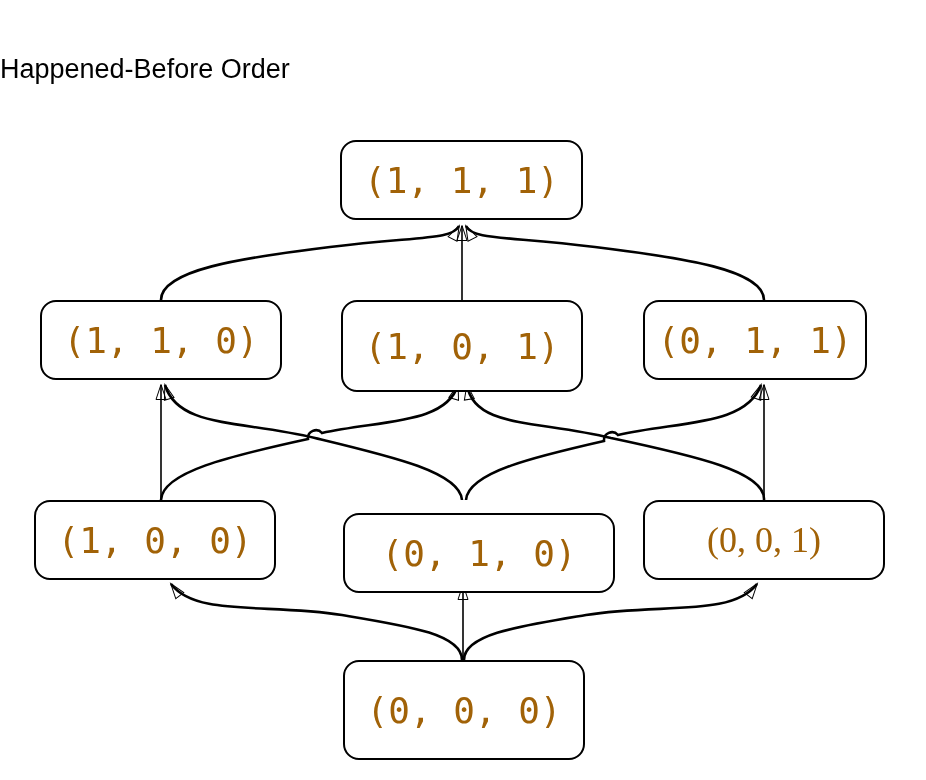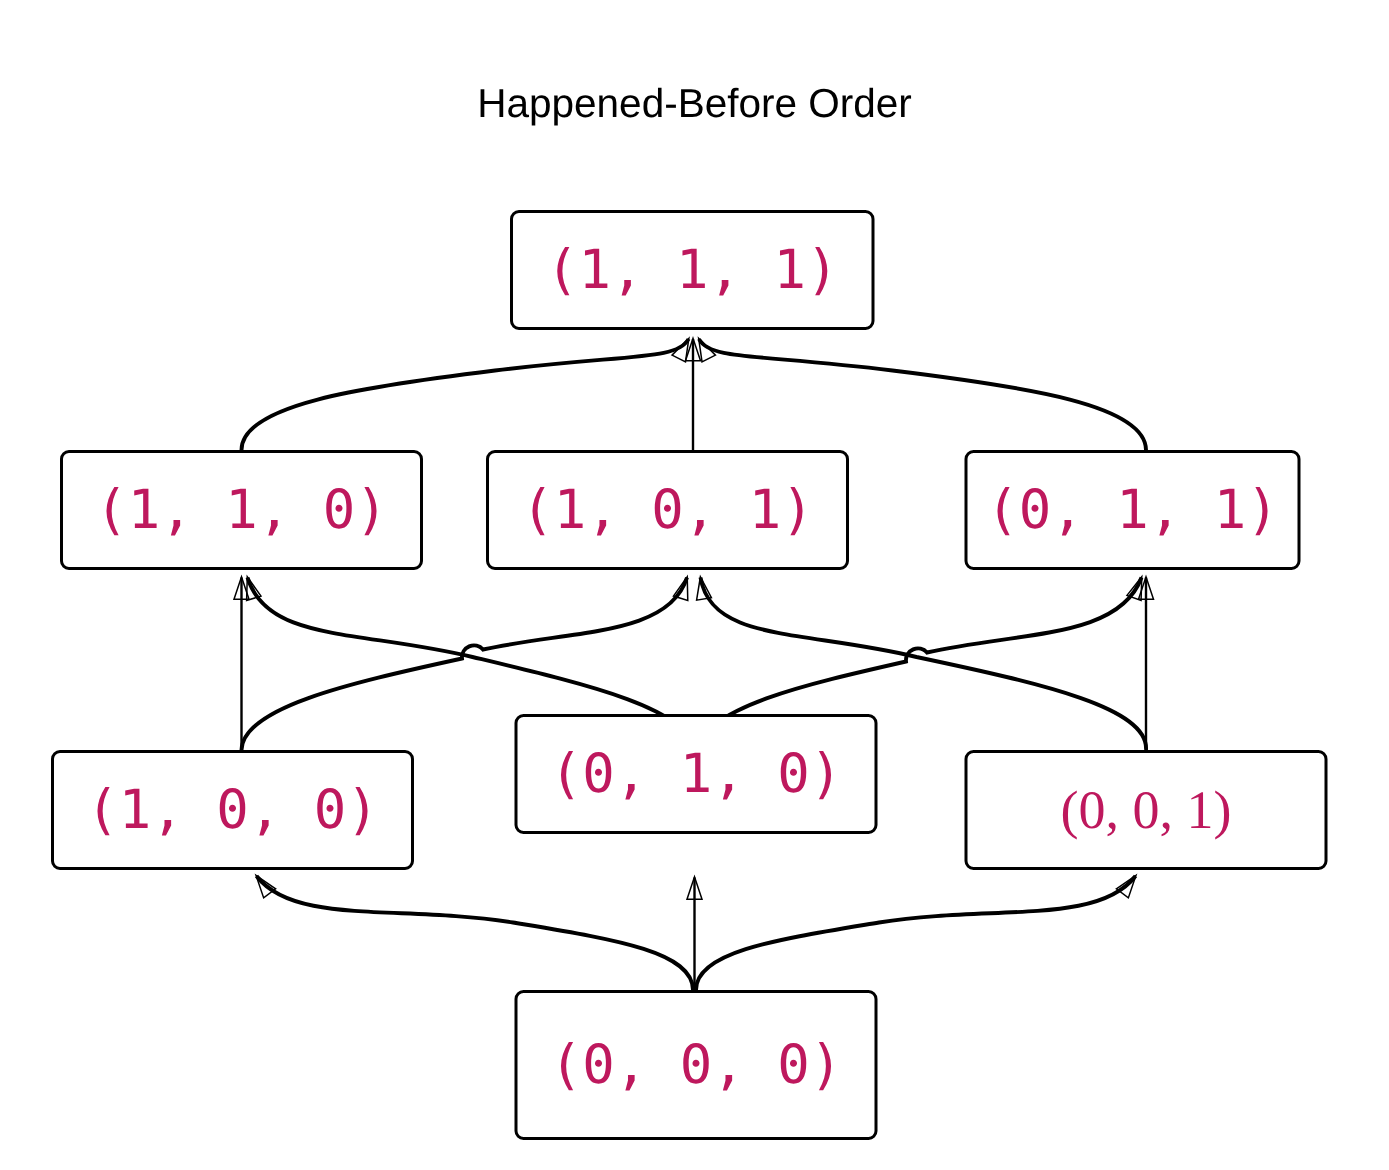--- a/index.html
+++ b/index.html
@@ -13,48 +13,47 @@
     height: 780px;
     background: #ffffff;
     overflow: hidden;
     font-family: "Liberation Sans", sans-serif;
   }
   .title {
     position: absolute;
     top: 54px;
     left: 0;
     width: 926px;
-    text-align: center;
     font-size: 27px;
     color: #000000;
     font-family: "Liberation Sans", sans-serif;
   }
   svg.edges {
     position: absolute;
     top: 0;
     left: 0;
   }
   svg.edges path {
     fill: none;
     stroke: #000000;
   }
   svg.edges path.straight { stroke-width: 1.6px; }
   svg.edges path.curved   { stroke-width: 2.6px; }
   .node {
     position: absolute;
     box-sizing: border-box;
     border: 2.4px solid #000000;
-    border-radius: 6px;
+    border-radius: 16px;
     background: #ffffff;
     display: flex;
     align-items: center;
     justify-content: center;
     font-family: "DejaVu Sans Mono", "Liberation Mono", monospace;
     font-size: 36px;
-    color: #be185d;
+    color: #a16207;
     white-space: pre;
   }
 </style>
 </head>
 <body>
 
 <div class="stage">
   <div class="title">Happened-Before Order</div>
 
   <svg class="edges" width="926" height="780" viewBox="0 0 926 780">
@@ -75,20 +74,20 @@
         <path d="M 764 500 L 764 385" class="straight" marker-end="url(#arrowhead)" stroke="#000000"></path>
         <path d="M 161 300 C 161 270 240 258 330 247 C 420 236 452 240 459 226" class="curved" marker-end="url(#arrowhead)" stroke="#000000"></path>
         <path d="M 462 300 L 462 226" class="straight" marker-end="url(#arrowhead)" stroke="#000000"></path>
         <path d="M 764 300 C 764 270 685 258 595 247 C 505 236 473 240 466 226" class="curved" marker-end="url(#arrowhead)" stroke="#000000"></path>
       </g>
   </svg>
 
   <div id="node-layer">
       <div class="node" style="left: 340px; top: 140px; width: 243px; height: 80px; background: rgb(255, 255, 255);">(1, 1, 1)</div>
       <div class="node" style="left: 40px; top: 300px; width: 242px; height: 80px; background: rgb(255, 255, 255);">(1, 1, 0)</div>
-      <div class="node" style="left: 324px; top: 300px; width: 242px; height: 80px; background: rgb(255, 255, 255); text-align: center;">(1, 0, 1)</div>
+      <div class="node" style="left: 341px; top: 300px; width: 242px; height: 92px; background: rgb(255, 255, 255); text-align: center;">(1, 0, 1)</div>
       <div class="node" style="left: 643px; top: 300px; width: 224px; height: 80px; background: rgb(255, 255, 255);">(0, 1, 1)</div>
       <div class="node" style="left: 34px; top: 500px; width: 242px; height: 80px; background: rgb(255, 255, 255);">(1, 0, 0)</div>
-      <div class="node" style="left: 343px; top: 476px; width: 242px; height: 80px; background: rgb(255, 255, 255);">(0, 1, 0)</div>
+      <div class="node" style="left: 343px; top: 513px; width: 272px; height: 80px; background: rgb(255, 255, 255);">(0, 1, 0)</div>
       <div class="node" style="left: 643px; top: 500px; width: 242px; height: 80px; background: rgb(255, 255, 255); font-family: Liberation Serif, serif;">(0, 0, 1)</div>
       <div class="node" style="left: 343px; top: 660px; width: 242px; height: 100px; background: rgb(255, 255, 255);">(0, 0, 0)</div>
     </div>
 </div>
 
 </body></html>

